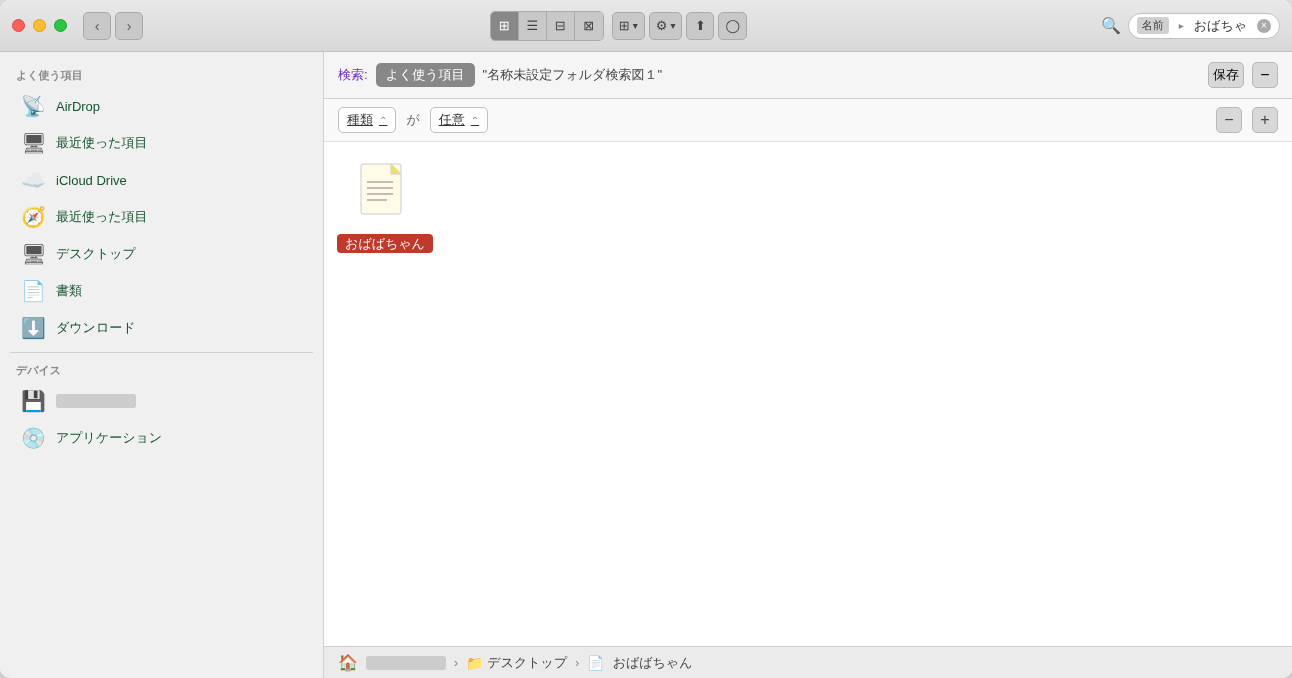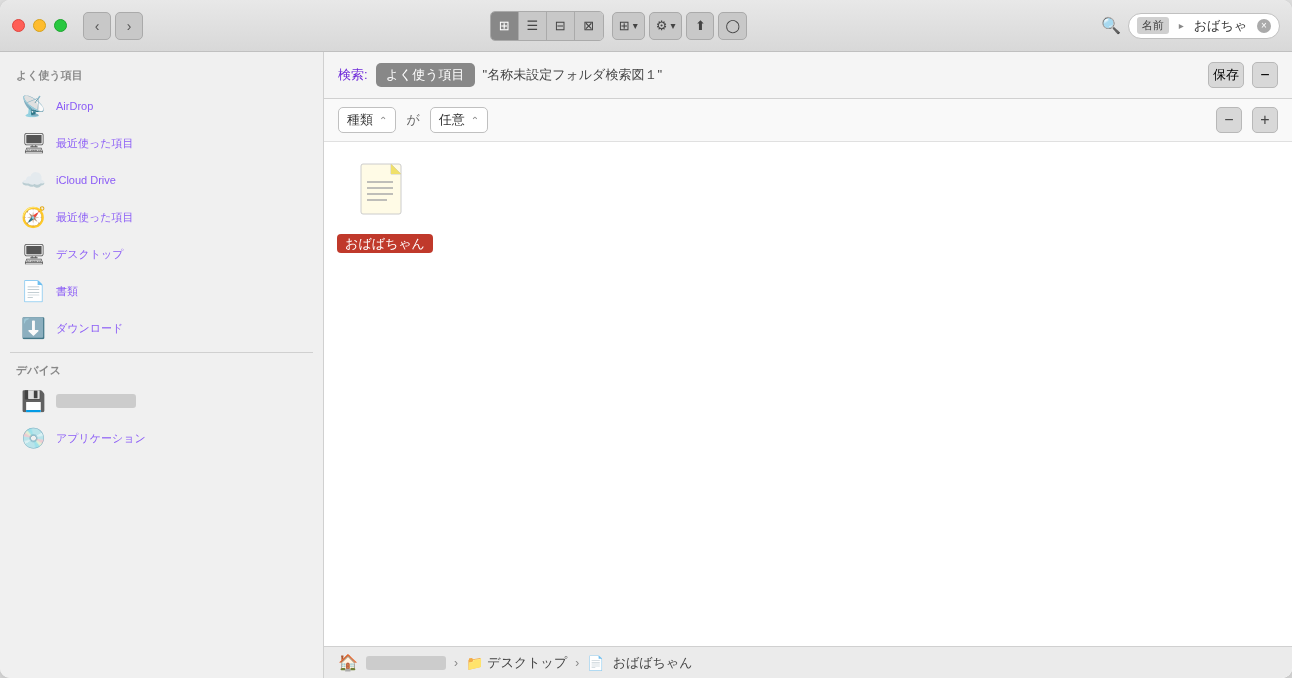--- a/index.html
+++ b/index.html
@@ -199,22 +199,22 @@
     .sidebar-icon {
       font-size: 20px;
       width: 24px;
       display: flex;
       align-items: center;
       justify-content: center;
       color: #555;
     }
 
     .sidebar-label {
-      font-size: 11px;
-      color: #8b5cf6;
+      font-size: 13px;
+      color: #14532d;
     }
 
     
     .sidebar-divider {
       height: 1px;
       background: #d0d0d0;
       margin: 6px 10px;
     }
 
     
@@ -296,20 +296,21 @@
       display: flex;
       align-items: center;
       background: #fff;
       border: 1px solid #c0c0c0;
       border-radius: 5px;
       padding: 3px 8px;
       gap: 6px;
       cursor: pointer;
       font-size: 13px;
       color: #333;
+      text-decoration: underline;
     }
 
     .filter-select-arrow {
       font-size: 10px;
       color: #888;
     }
 
     .filter-separator {
       font-size: 13px;
       color: #666;

